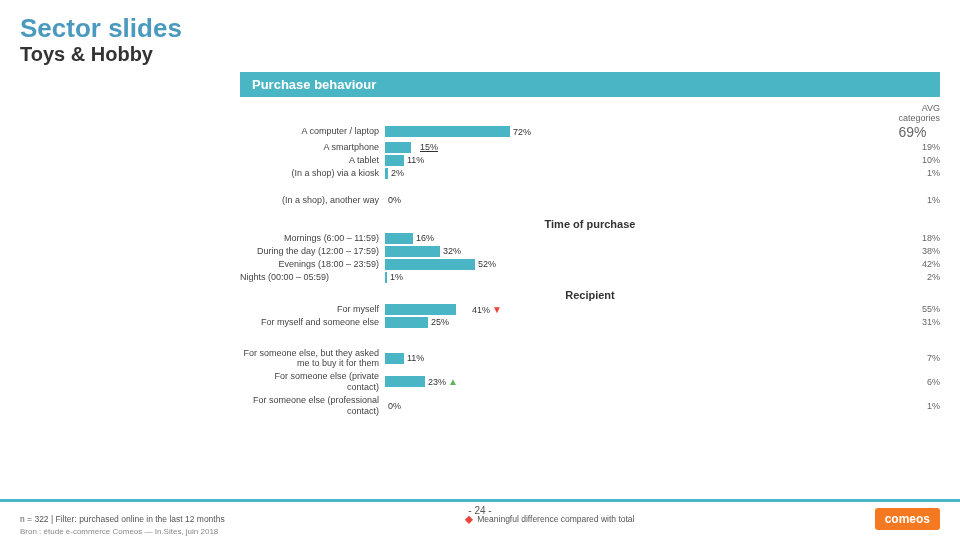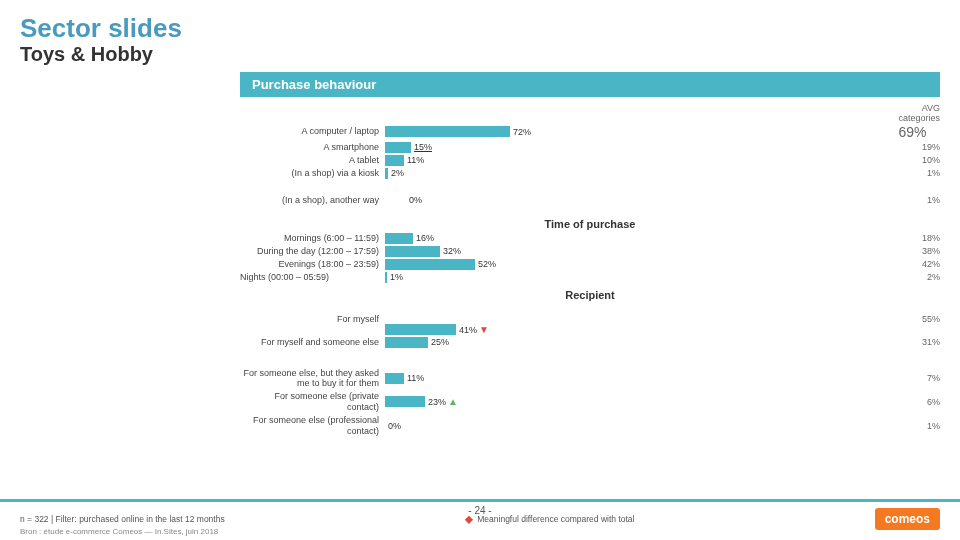--- a/index.html
+++ b/index.html
@@ -132,21 +132,21 @@
           <div style="display: flex; align-items: center; margin-bottom: 2px;">
             <div style="width: 145px; flex-shrink: 0; text-align: right; font-size: 9px; color: rgb(68, 68, 68); padding-right: 6px; line-height: 1.2;">A computer / laptop</div>
             <div style="flex: 1 1 0%; display: flex; align-items: center; gap: 3px;">
               <div style="width: 125px; height: 11px; background: rgb(74, 181, 196); display: inline-block; flex-shrink: 0;"></div>
               <span style="font-size: 9px; color: rgb(51, 51, 51); white-space: nowrap;">72%</span>
             </div>
             <div style="width: 55px; text-align: center; font-size: 14px; color: rgb(102, 102, 102); flex-shrink: 0;">69%</div>
           </div>
           <div style="display: flex; align-items: center; margin-bottom: 2px;">
             <div style="width: 145px; flex-shrink: 0; text-align: right; font-size: 9px; color: rgb(68, 68, 68); padding-right: 6px; line-height: 1.2;">A smartphone</div>
-            <div style="flex: 1 1 0%; display: flex; align-items: center; gap: 3px; text-decoration: underline;">
+            <div style="flex: 1 1 0%; display: flex; align-items: center; gap: 9px; text-decoration: underline;">
               <div style="width: 26px; height: 11px; background: rgb(74, 181, 196); display: inline-block; flex-shrink: 0;"></div>
               <span style="font-size: 9px; color: rgb(51, 51, 51); white-space: nowrap;">15%</span>
             </div>
             <div style="width: 55px; text-align: right; font-size: 9px; color: rgb(102, 102, 102); flex-shrink: 0;">19%</div>
           </div>
           <div style="display: flex; align-items: center; margin-bottom: 2px;">
             <div style="width: 145px; flex-shrink: 0; text-align: right; font-size: 9px; color: rgb(68, 68, 68); padding-right: 6px; line-height: 1.2;">A tablet</div>
             <div style="flex: 1 1 0%; display: flex; align-items: center; gap: 3px;">
               <div style="width: 19px; height: 11px; background: rgb(74, 181, 196); display: inline-block; flex-shrink: 0;"></div>
               <span style="font-size: 9px; color: rgb(51, 51, 51); white-space: nowrap;">11%</span>
@@ -154,21 +154,21 @@
             <div style="width: 55px; text-align: right; font-size: 9px; color: rgb(102, 102, 102); flex-shrink: 0;">10%</div>
           </div>
           <div style="display: flex; align-items: center; margin-bottom: 16px;">
             <div style="width: 145px; flex-shrink: 0; text-align: right; font-size: 9px; color: rgb(68, 68, 68); padding-right: 6px; line-height: 1.2;">(In a shop) via a kiosk</div>
             <div style="flex: 1 1 0%; display: flex; align-items: center; gap: 3px;">
               <div style="width: 3px; height: 11px; background: rgb(74, 181, 196); display: inline-block; flex-shrink: 0;"></div>
               <span style="font-size: 9px; color: rgb(51, 51, 51); white-space: nowrap;">2%</span>
             </div>
             <div style="width: 55px; text-align: right; font-size: 9px; color: rgb(102, 102, 102); flex-shrink: 0;">1%</div>
           </div>
-          <div style="display: flex; align-items: center; margin-bottom: 12px; gap: 21px;">
+          <div style="display: flex; align-items: center; margin-bottom: 12px;">
             <div style="width: 145px; flex-shrink: 0; text-align: right; font-size: 9px; color: rgb(68, 68, 68); padding-right: 6px; line-height: 1.2;">(In a shop), another way</div>
             <div style="flex: 1 1 0%; display: flex; align-items: center; gap: 3px;">
               <div style="width: 0px; height: 11px; background: rgb(74, 181, 196); display: inline-block; flex-shrink: 0;"></div>
               <span style="font-size: 9px; color: rgb(51, 51, 51); white-space: nowrap;">0%</span>
             </div>
             <div style="width: 55px; text-align: right; font-size: 9px; color: rgb(102, 102, 102); flex-shrink: 0;">1%</div>
           </div>
         </div>
 
       <div class="sub-section-title">Time of purchase</div>
@@ -204,21 +204,21 @@
               <span style="font-size: 9px; color: rgb(51, 51, 51); white-space: nowrap;">1%</span>
             </div>
             <div style="width: 55px; text-align: right; font-size: 9px; color: rgb(102, 102, 102); flex-shrink: 0;">2%</div>
           </div>
         </div>
 
       <div class="sub-section-title">Recipient</div>
       <div id="recipient-rows">
           <div style="display: flex; align-items: center; margin-bottom: 2px;">
             <div style="width: 145px; flex-shrink: 0; text-align: right; font-size: 9px; color: rgb(68, 68, 68); padding-right: 6px; line-height: 1.2;">For myself</div>
-            <div style="flex: 1 1 0%; display: flex; align-items: center; gap: 3px; margin-top: 20px;">
+            <div style="flex: 1 1 0%; display: flex; align-items: center; gap: 16px;">
               <div style="width: 71px; height: 11px; background: rgb(74, 181, 196); display: inline-block; flex-shrink: 0;"></div>
               <span style="font-size: 9px; color: rgb(51, 51, 51); white-space: nowrap;">41%<span style="color: rgb(232, 70, 58); font-size: 10px; margin-left: 2px;">▼</span></span>
             </div>
             <div style="width: 55px; text-align: right; font-size: 9px; color: rgb(102, 102, 102); flex-shrink: 0;">55%</div>
           </div>
           <div style="display: flex; align-items: center; margin-bottom: 20px;">
             <div style="width: 145px; flex-shrink: 0; text-align: right; font-size: 9px; color: rgb(68, 68, 68); padding-right: 6px; line-height: 1.2;">For myself and someone else</div>
             <div style="flex: 1 1 0%; display: flex; align-items: center; gap: 3px;">
               <div style="width: 43px; height: 11px; background: rgb(74, 181, 196); display: inline-block; flex-shrink: 0;"></div>
               <span style="font-size: 9px; color: rgb(51, 51, 51); white-space: nowrap;">25%</span>

